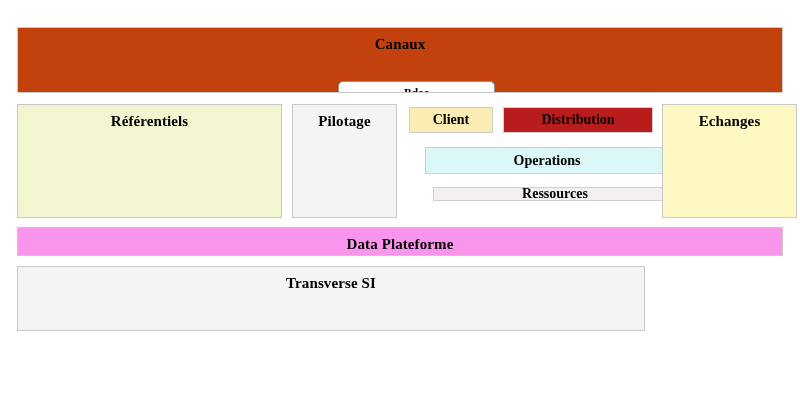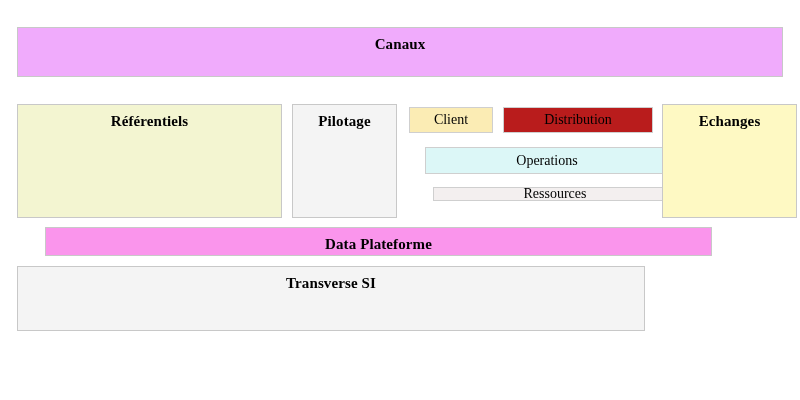--- a/index.html
+++ b/index.html
@@ -58,31 +58,31 @@
   
   .bar {
     position: absolute;
     box-sizing: border-box;
     border: 1px solid #cfcfcf;
     display: flex;
     align-items: center;
     justify-content: center;
   }
   .bar-label {
-    font-weight: normal;
+    font-weight: bold;
     font-size: 14px;
     color: #000000;
   }
 
   
-  #canaux        { left: 17px;  top: 27px;  width: 766px; height: 50px;  background: #f0abfc; }
+  #canaux        { left: 17px;  top: 27px;  width: 766px; height: 66px;  background: #c2410c; }
   #referentiels  { left: 17px;  top: 104px; width: 265px; height: 114px; background: #f3f5d1; }
   #pilotage      { left: 292px; top: 104px; width: 105px; height: 114px; background: #f4f4f4; }
   #echanges      { left: 662px; top: 104px; width: 135px; height: 114px; background: #fef9c3; }
-  #dataplateforme{ left: 17px;  top: 227px; width: 667px; height: 29px;  background: #fa95ec; margin-left: 28px; }
+  #dataplateforme{ left: 17px;  top: 227px; width: 766px; height: 29px;  background: #fa95ec; }
   #transverse    { left: 17px;  top: 266px; width: 628px; height: 65px;  background: #f4f4f4; }
 
   #bar-client       { left: 409px; top: 107px; width: 84px;  height: 26px; background: #fbecb4; }
   #bar-distribution { left: 503px; top: 107px; width: 150px; height: 26px; background: #b91c1c; }
   #bar-operations   { left: 409px; top: 147px; width: 244px; height: 27px; background: #dcf7f7; margin-left: 16px; }
   #bar-ressources   { left: 409px; top: 187px; width: 244px; height: 14px; background: #f3efef; margin-left: 24px; }
 
   #sub-canaux    { left: 320px; top: 53px;  width: 157px; height: 35px; }
 </style>
 </head>

